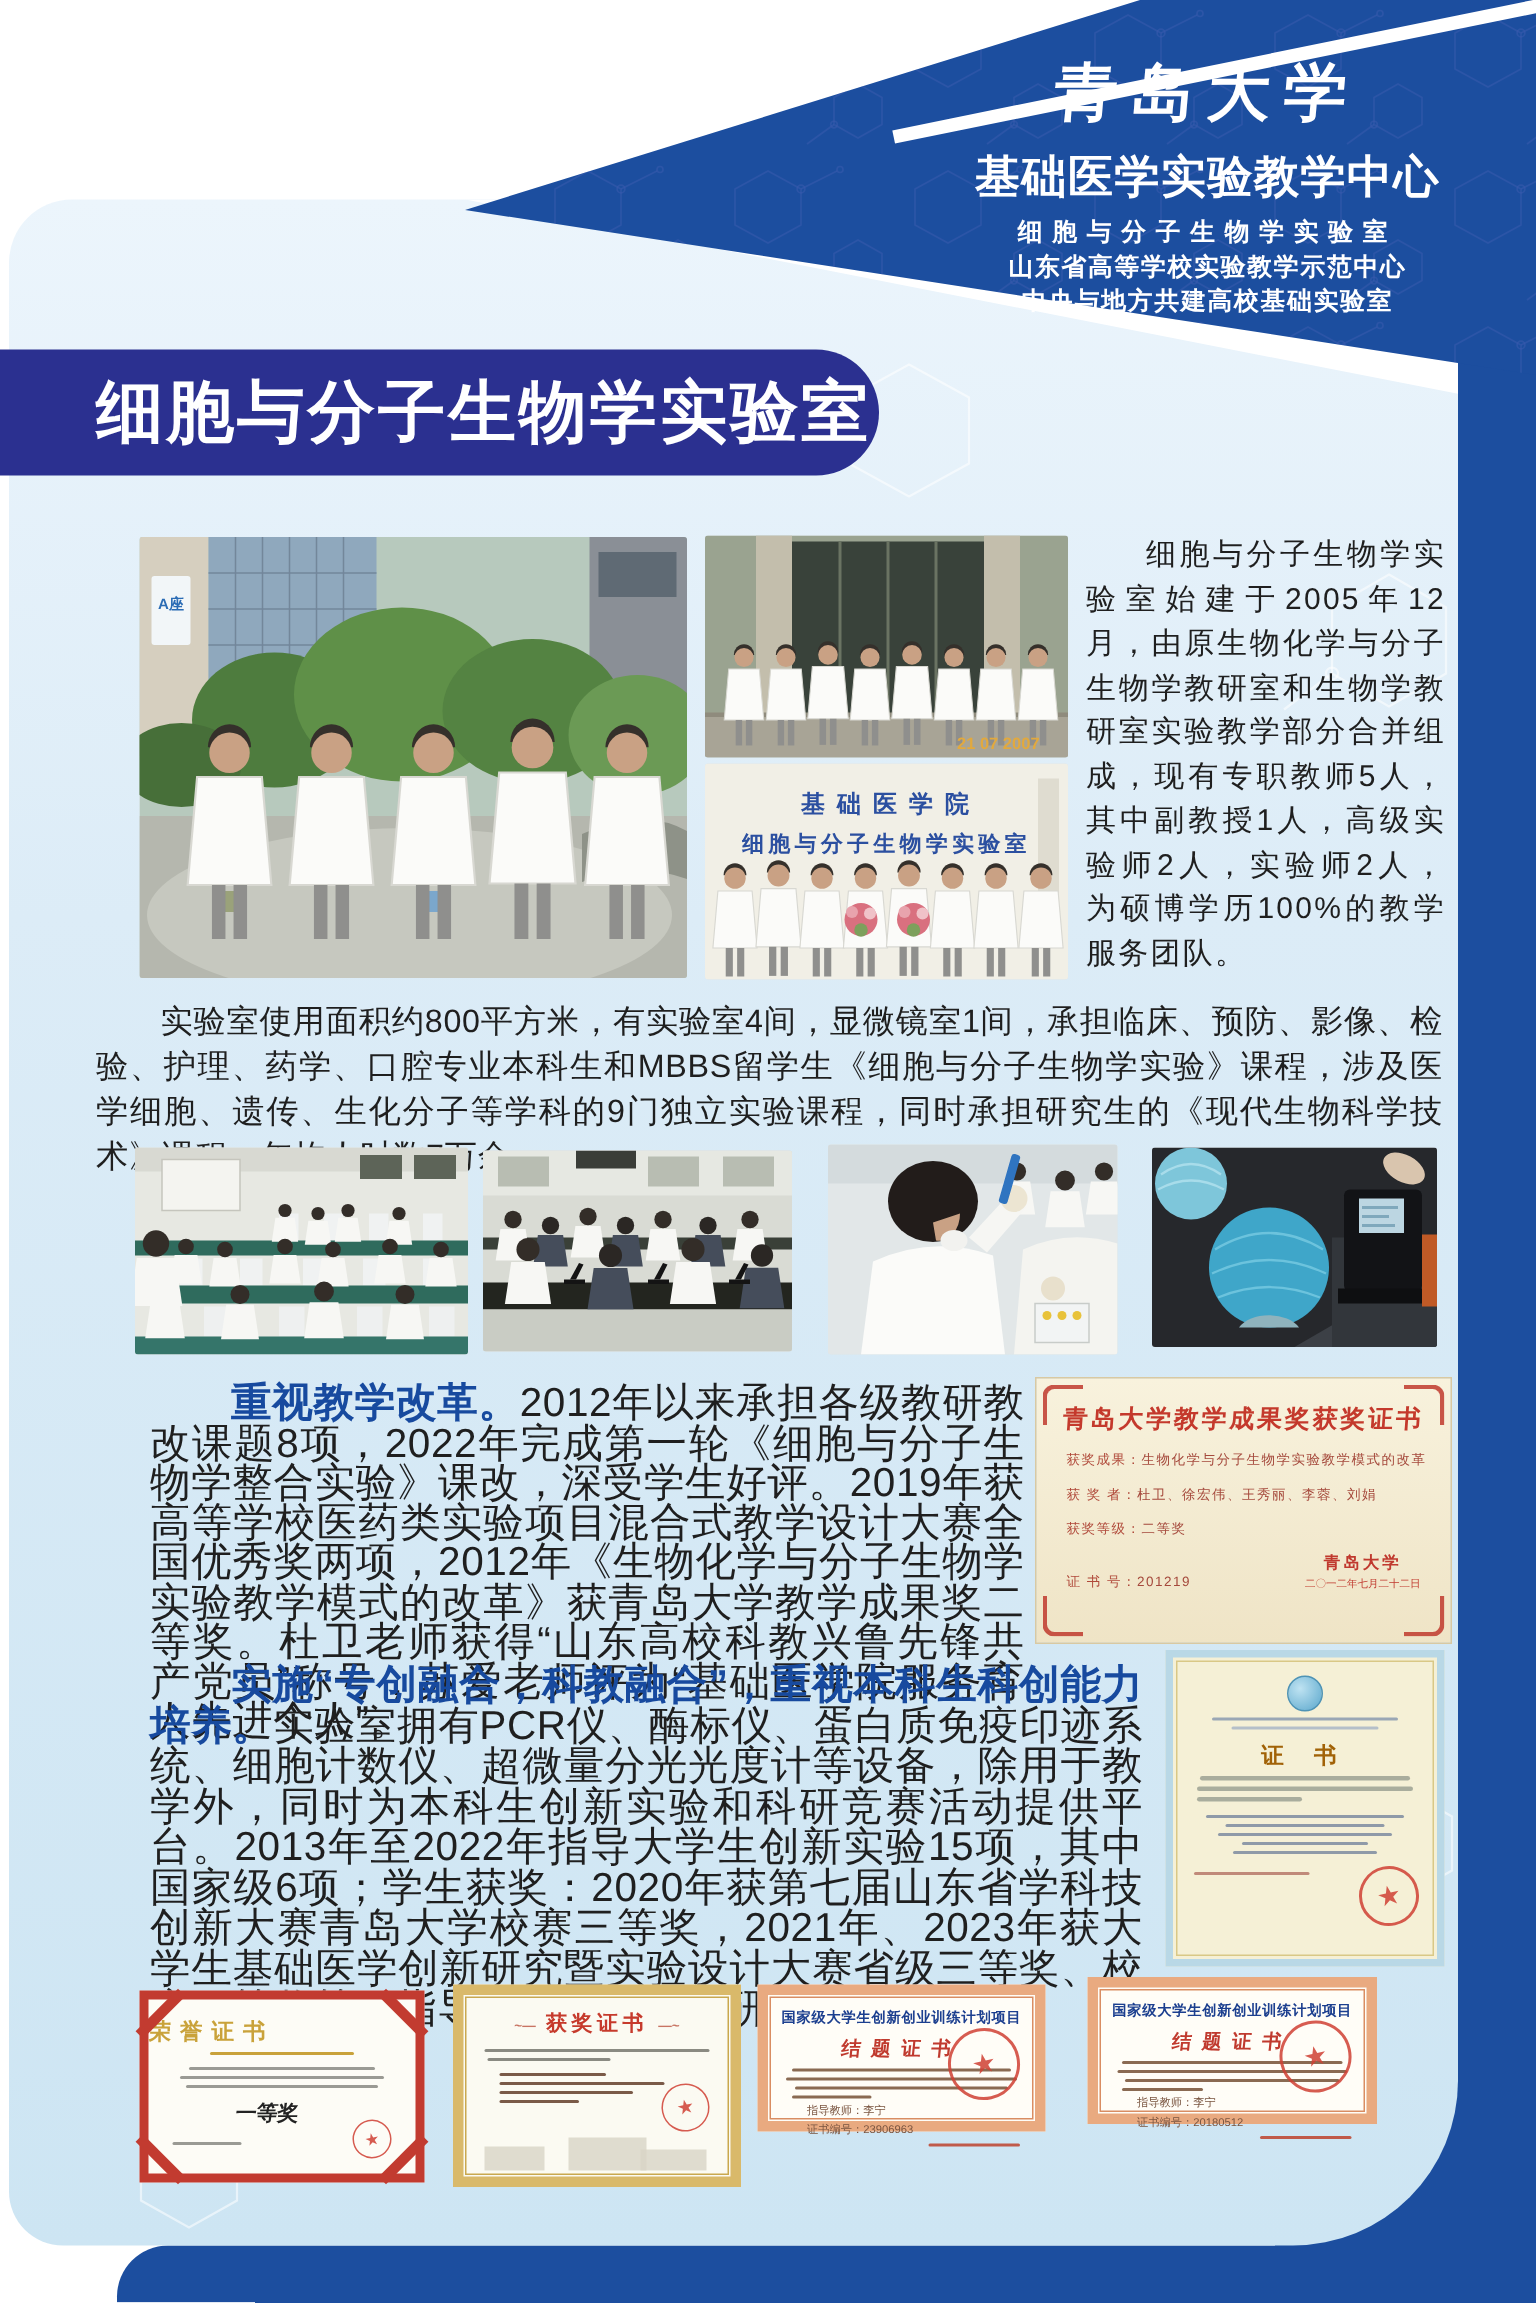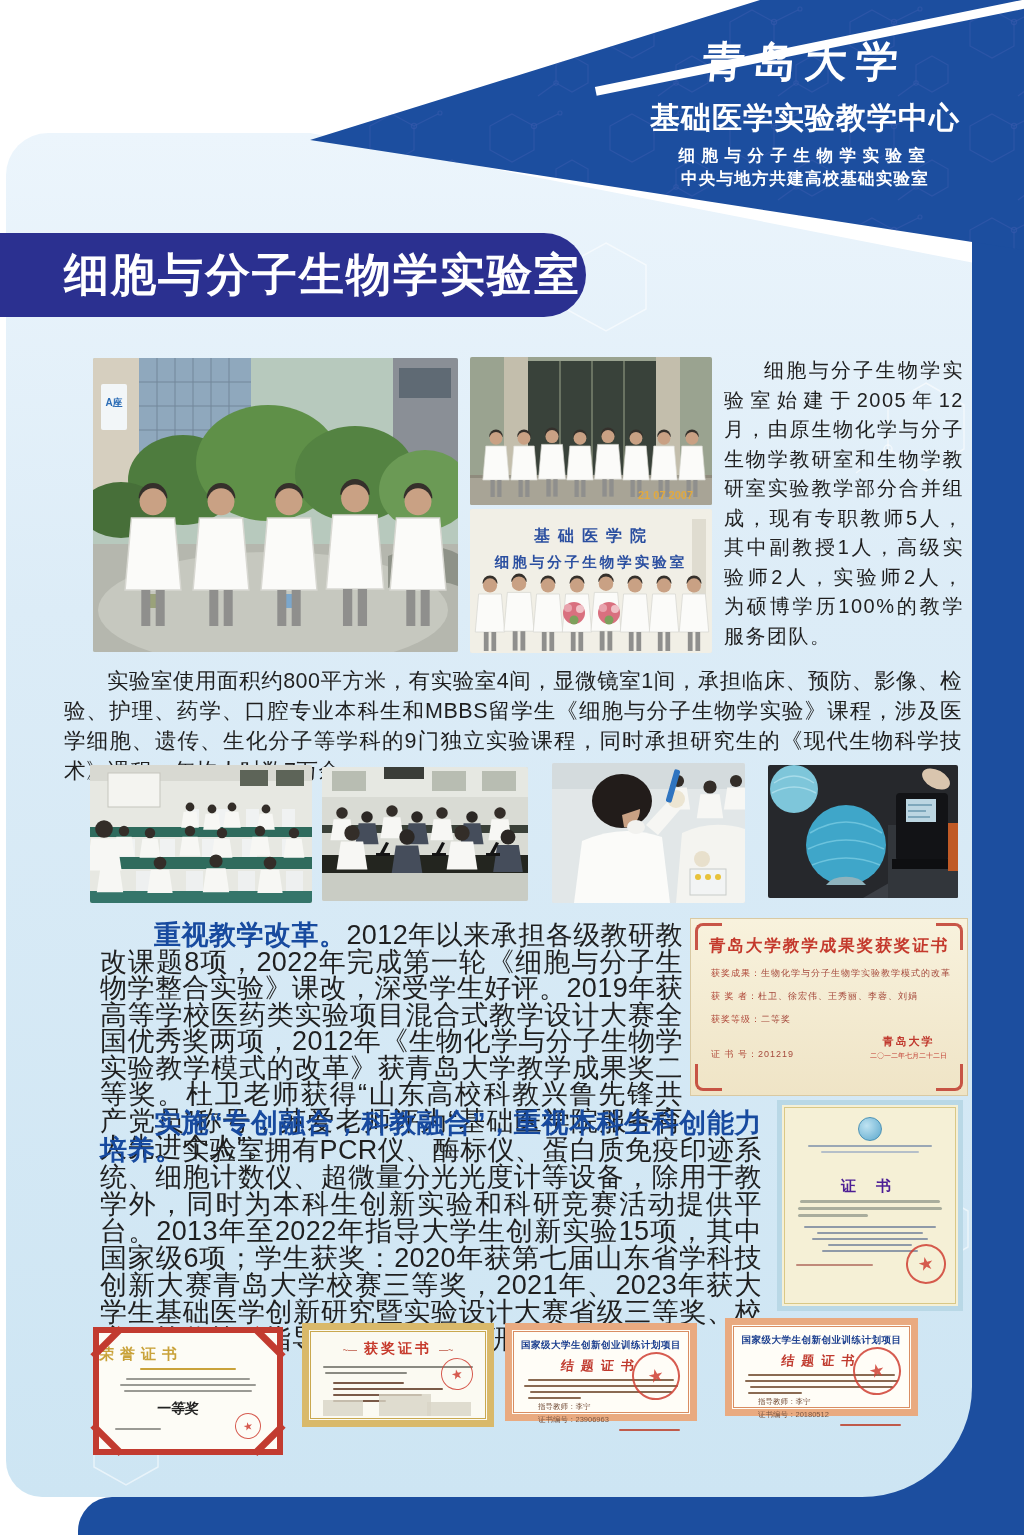--- a/index.html
+++ b/index.html
@@ -49,30 +49,30 @@
   .cert-ach .iss{text-align:center;color:#c0392e;}
   .cert-ach .iss .nm{font-size:11px;font-weight:bold;letter-spacing:2px;}
   .cert-ach .iss .dt{font-size:7px;margin-top:2px;}
   .cornam{position:absolute;width:24px;height:24px;border-top:3px solid #c03a2e;border-left:3px solid #c03a2e;
           border-radius:8px 0 0 0;opacity:.85;}
   
   .cert-blue{left:777px;top:1100px;width:186px;height:211px;background:#f5f0d6;
              border:5px solid #b9d8e6;outline:1px solid #d9c886;outline-offset:-8px;text-align:center;}
   .cert-blue .logo{width:22px;height:22px;border-radius:50%;margin:12px auto 0;
                    background:radial-gradient(circle at 35% 35%,#bfe3f2,#5aa7cc);border:1px solid #4e93b5;}
-  .cert-blue .ti{margin-top:24px;font-size:15px;font-weight:bold;color:#4c1d95;letter-spacing:8px;text-align:center;}
+  .cert-blue .ti{margin-top:8px;font-size:15px;font-weight:bold;color:#a16207;letter-spacing:8px;text-align:center;}
   .seal{border:2px solid #d04034;border-radius:50%;color:#d04034;display:flex;align-items:center;
         justify-content:center;opacity:.85;transform:rotate(-12deg);}
   
   .cert-honor{left:93px;top:1327px;width:190px;height:128px;background:#fdfcf6;border:6px solid #c23b30;}
   .ribbon{position:absolute;width:40px;height:7px;background:#c23b30;}
   .cert-honor .ti{margin-top:12px;text-align:left;font-size:15px;font-weight:bold;color:#c9a23a;letter-spacing:6px;}
   .cert-honor .grade{margin:8px 0 0 58px;font-size:14px;color:#232323;transform:skewX(-8deg);font-weight:bold;}
   
-  .cert-award{left:302px;top:1323px;width:192px;height:104px;background:#fbfaf2;
+  .cert-award{left:302px;top:1323px;width:192px;height:135px;background:#fbfaf2;
               border:7px solid #d9b96a;outline:1px solid #c9a84f;outline-offset:-9px;}
   .cert-award .tirow{margin-top:10px;text-align:center;font-size:14px;font-weight:bold;color:#c63a2c;letter-spacing:3px;}
   .cert-award .tirow small{font-size:9px;color:#c87463;letter-spacing:0;}
   .bldg{position:absolute;bottom:4px;background:#d8d5c6;opacity:.8;}
   
   .cert-comp{width:192px;height:98px;background:#fffdf7;border:7px solid #e9aa80;
              outline:1px solid #d98d62;outline-offset:-9px;}
   .cert-comp .hd{margin-top:9px;text-align:center;font-size:9.5px;font-weight:bold;color:#1c3f8f;letter-spacing:0.5px;}
   .cert-comp .ti{margin-top:5px;text-align:center;font-size:13px;font-weight:bold;color:#c03a2e;letter-spacing:7px;
                  transform:skewX(-6deg);}
@@ -145,20 +145,21 @@
   <svg class="abs" style="left:0;top:0;z-index:5" width="1024" height="300">
     <path d="M310 140 L760 0 L1024 0 L1024 250 Z" fill="#1c4e9f"></path>
     <path d="M310 140 L760 0 L1024 0 L1024 250 Z" fill="url(#molec)" opacity="0.5"></path>
     <rect x="596" y="86" width="480" height="9" fill="#ffffff" transform="rotate(-11.5 600 92)"></rect>
   </svg>
 
   <div class="abs hdr">
     <div class="uni">青岛大学</div>
     <div class="cen">基础医学实验教学中心</div>
     <div class="sub s1">细胞与分子生物学实验室</div>
+    <div class="sub s2">山东省高等学校实验教学示范中心</div>
     <div class="sub s3">中央与地方共建高校基础实验室</div>
   </div>
 
   <div class="abs banner">
     <span>细胞与分子生物学实验室</span>
   </div>
 
   <svg class="abs photo" style="left:93px;top:358px" width="365" height="294">
     <rect width="365" height="294" fill="#b7c9bd"></rect>
     <rect x="0" y="0" width="46" height="146" fill="#d6cfbf"></rect>

